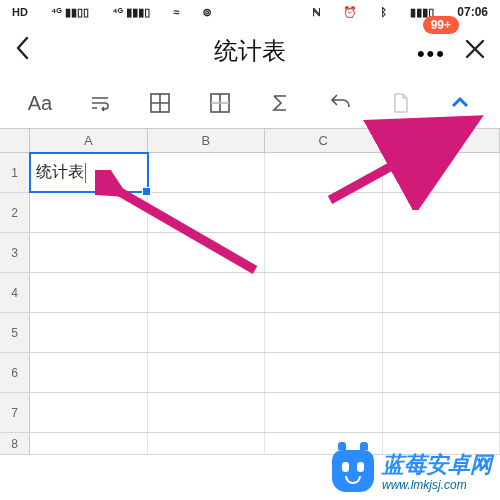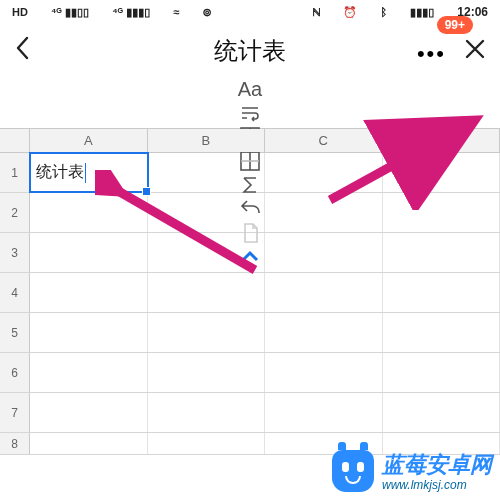--- a/index.html
+++ b/index.html
@@ -4,24 +4,24 @@
 <style>
   * { box-sizing: border-box; margin: 0; padding: 0; }
   html, body { width: 500px; height: 500px; font-family: -apple-system, "Helvetica Neue", Arial, sans-serif; background:#fff; overflow:hidden; }
   .statusbar { height:24px; display:flex; justify-content:space-between; align-items:center; padding:0 12px; font-size:12px; font-weight:600; color:#222; }
   .statusbar .left, .statusbar .right { display:flex; gap:23px; align-items:center; }
   .sb-icon { font-size:11px; line-height:1; }
   .titlebar { height:54px; display:flex; align-items:center; padding:0 14px; position:relative; }
   .back { font-size:26px; font-weight:300; }
   .title { position:absolute; left:50%; transform:translateX(-50%); font-size:24px; font-weight:500; color:#111; }
   .right-controls { margin-left:auto; display:flex; align-items:center; gap:18px; }
-  .badge { position:absolute; top:-8px; right:27px; background:#ff5b3a; color:#fff; font-size:12px; font-weight:700; padding:2px 8px; border-radius:12px; }
+  .badge { position:absolute; top:-8px; right:41px; background:#ff5b3a; color:#fff; font-size:12px; font-weight:700; padding:2px 8px; border-radius:12px; }
   .more-dots { font-size:22px; letter-spacing:2px; line-height:1; padding-top:6px;}
   .close-x { font-size:26px; font-weight:400; }
-  .toolbar { height:50px; display:flex; align-items:center; justify-content:space-around; padding:0 10px; color:#555;flex-direction:column; }
+  .toolbar { height:50px; display:flex; align-items:center; justify-content:space-around; padding:0 10px; color:#555; }
   .tool { width:40px; height:36px; display:flex; align-items:center; justify-content:center; }
   .tool svg { width:24px; height:24px; stroke:#555; stroke-width:1.6; fill:none; }
   .chevron svg { stroke:#1a73e8; stroke-width:3; }
   .grid { border-top:1px solid #c9c9c9; }
   .colhead-row { display:flex; height:24px; background:#f2f2f2; border-bottom:1px solid #c9c9c9; }
   .corner { width:30px; border-right:1px solid #c9c9c9; background:#f2f2f2; }
   .colhead { flex:1; border-right:1px solid #c9c9c9; display:flex; align-items:center; justify-content:center; font-size:13px; color:#666; background:#f2f2f2; min-width:0;}
   .datarow { display:flex; height:40px; border-bottom:1px solid #d6d6d6; }
   .rowhead { width:30px; border-right:1px solid #c9c9c9; background:#f2f2f2; display:flex; align-items:center; justify-content:center; font-size:12px; color:#666; }
   .cell { flex:1; border-right:1px solid #e3e3e3; display:flex; align-items:center; padding:0 6px; font-size:16px; color:#222; position:relative; min-width:0;}
@@ -47,21 +47,21 @@
     <span class="sb-icon">⁴ᴳ ▮▮▯▯</span>
     <span class="sb-icon">⁴ᴳ ▮▮▮▯</span>
     <span class="sb-icon">≈</span>
     <span class="sb-icon">⊚</span>
   </div>
   <div class="right">
     <span class="sb-icon">ℕ</span>
     <span class="sb-icon">⏰</span>
     <span class="sb-icon">ᛒ</span>
     <span class="sb-icon">▮▮▮▯</span>
-    <span>12:06</span>
+    <span>07:06</span>
   </div>
 </div>
 
 <div class="titlebar">
   <div class="back">
     <svg width="18" height="26" viewBox="0 0 18 26">
         <path d="M13 3 L4 13 L13 23" stroke="#222" stroke-width="2.4" fill="none" stroke-linecap="round" stroke-linejoin="round"></path>
       </svg>
   </div>
   <div class="title">统计表</div>

